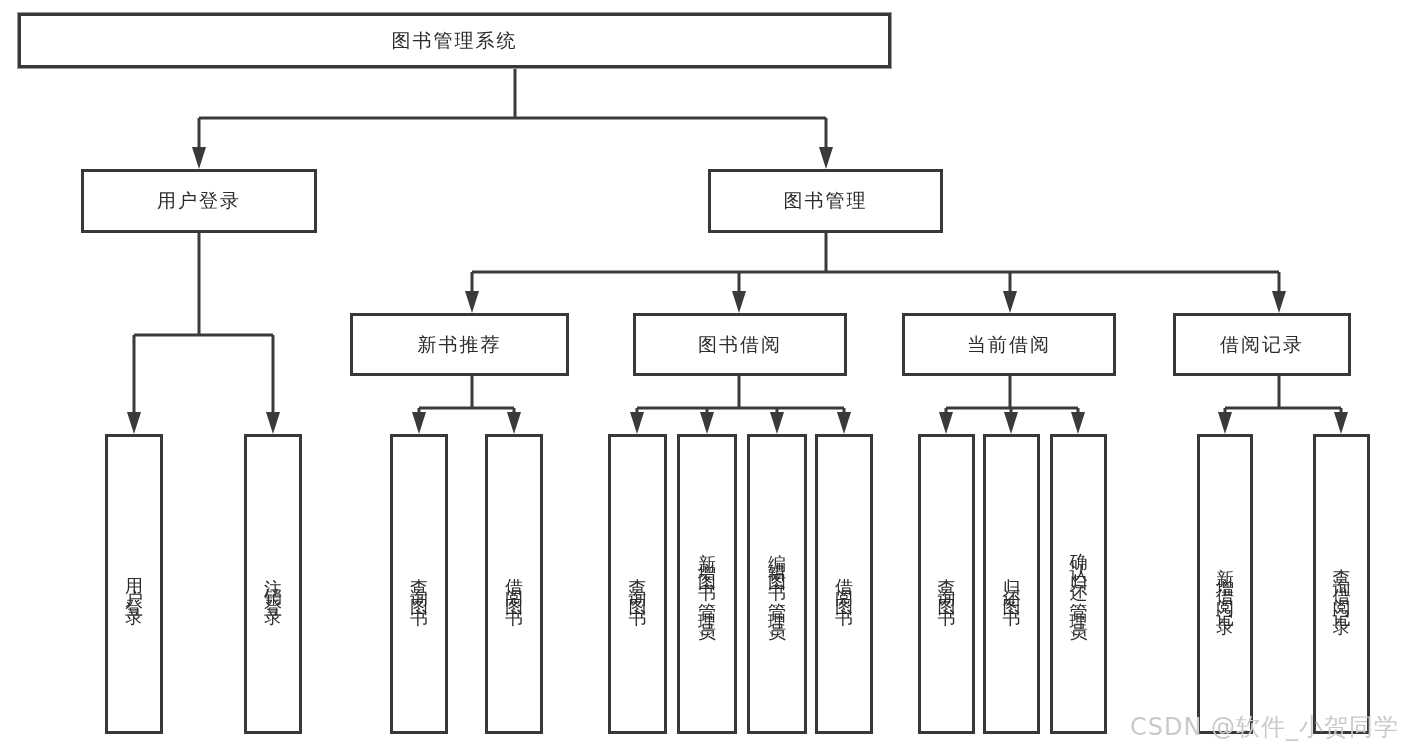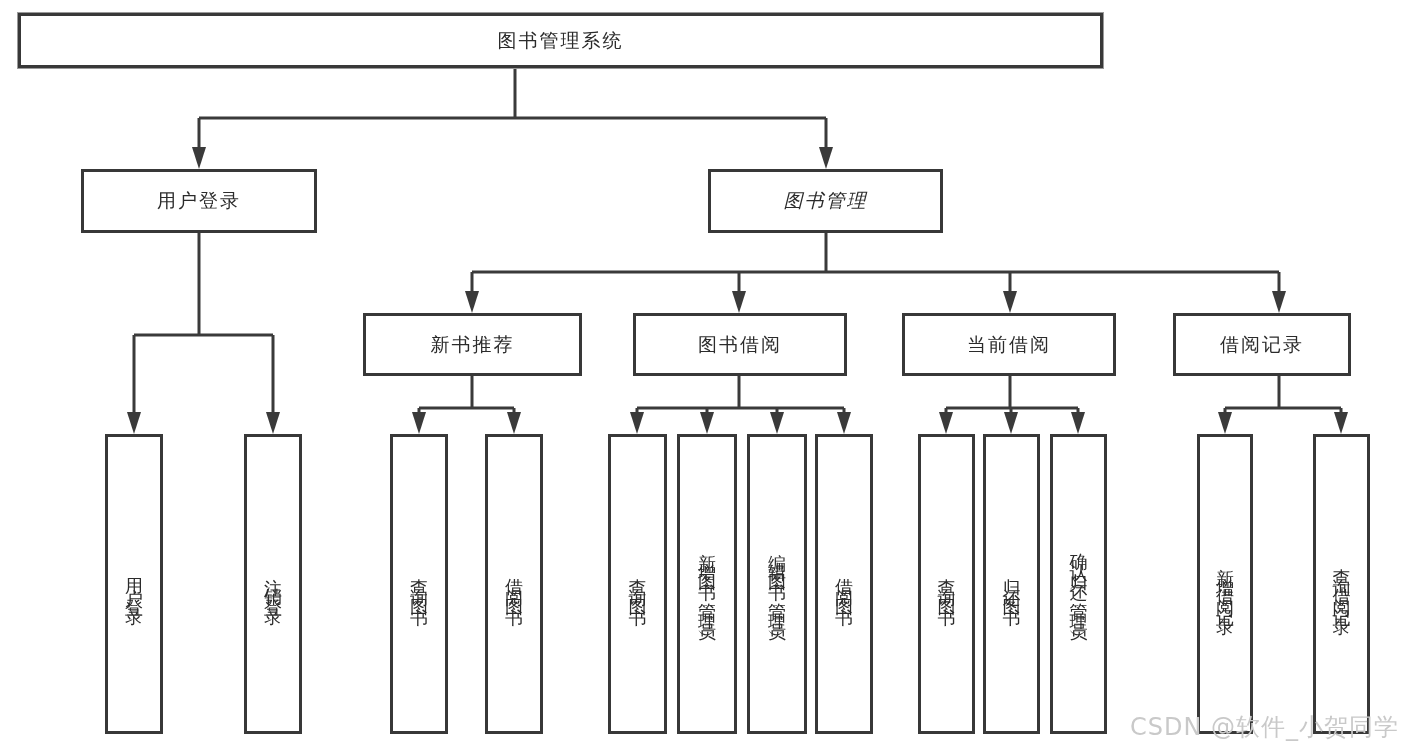--- a/index.html
+++ b/index.html
@@ -85,32 +85,32 @@
       <polygon points="770,412 784,412 777,434"></polygon>
       <polygon points="837,412 851,412 844,434"></polygon>
       <polygon points="939,412 953,412 946,434"></polygon>
       <polygon points="1004,412 1018,412 1011,434"></polygon>
       <polygon points="1071,412 1085,412 1078,434"></polygon>
       <polygon points="1218,412 1232,412 1225,434"></polygon>
       <polygon points="1334,412 1348,412 1341,434"></polygon>
     </g>
   </svg>
 
-  <div class="node h root" style="left:18px; top:13px; width:1085px; height:55px;justify-content:center;">
+  <div class="node h root" style="left:18px; top:13px; width:873px; height:55px;justify-content:center;">
     <span>图书管理系统</span>
   </div>
 
   <div class="node h" style="left:81px; top:169px; width:236px; height:64px;">
     <span>用户登录</span>
   </div>
-  <div class="node h" style="left:708px; top:169px; width:235px; height:64px;font-style:italic;">
+  <div class="node h" style="left:708px; top:169px; width:235px; height:64px;">
     <span>图书管理</span>
   </div>
 
-  <div class="node h" style="left:363px; top:313px; width:219px; height:63px;">
+  <div class="node h" style="left:350px; top:313px; width:219px; height:63px;">
     <span>新书推荐</span>
   </div>
   <div class="node h" style="left:633px; top:313px; width:214px; height:63px;">
     <span>图书借阅</span>
   </div>
   <div class="node h" style="left:902px; top:313px; width:214px; height:63px;">
     <span>当前借阅</span>
   </div>
   <div class="node h" style="left:1173px; top:313px; width:178px; height:63px;">
     <span>借阅记录</span>

